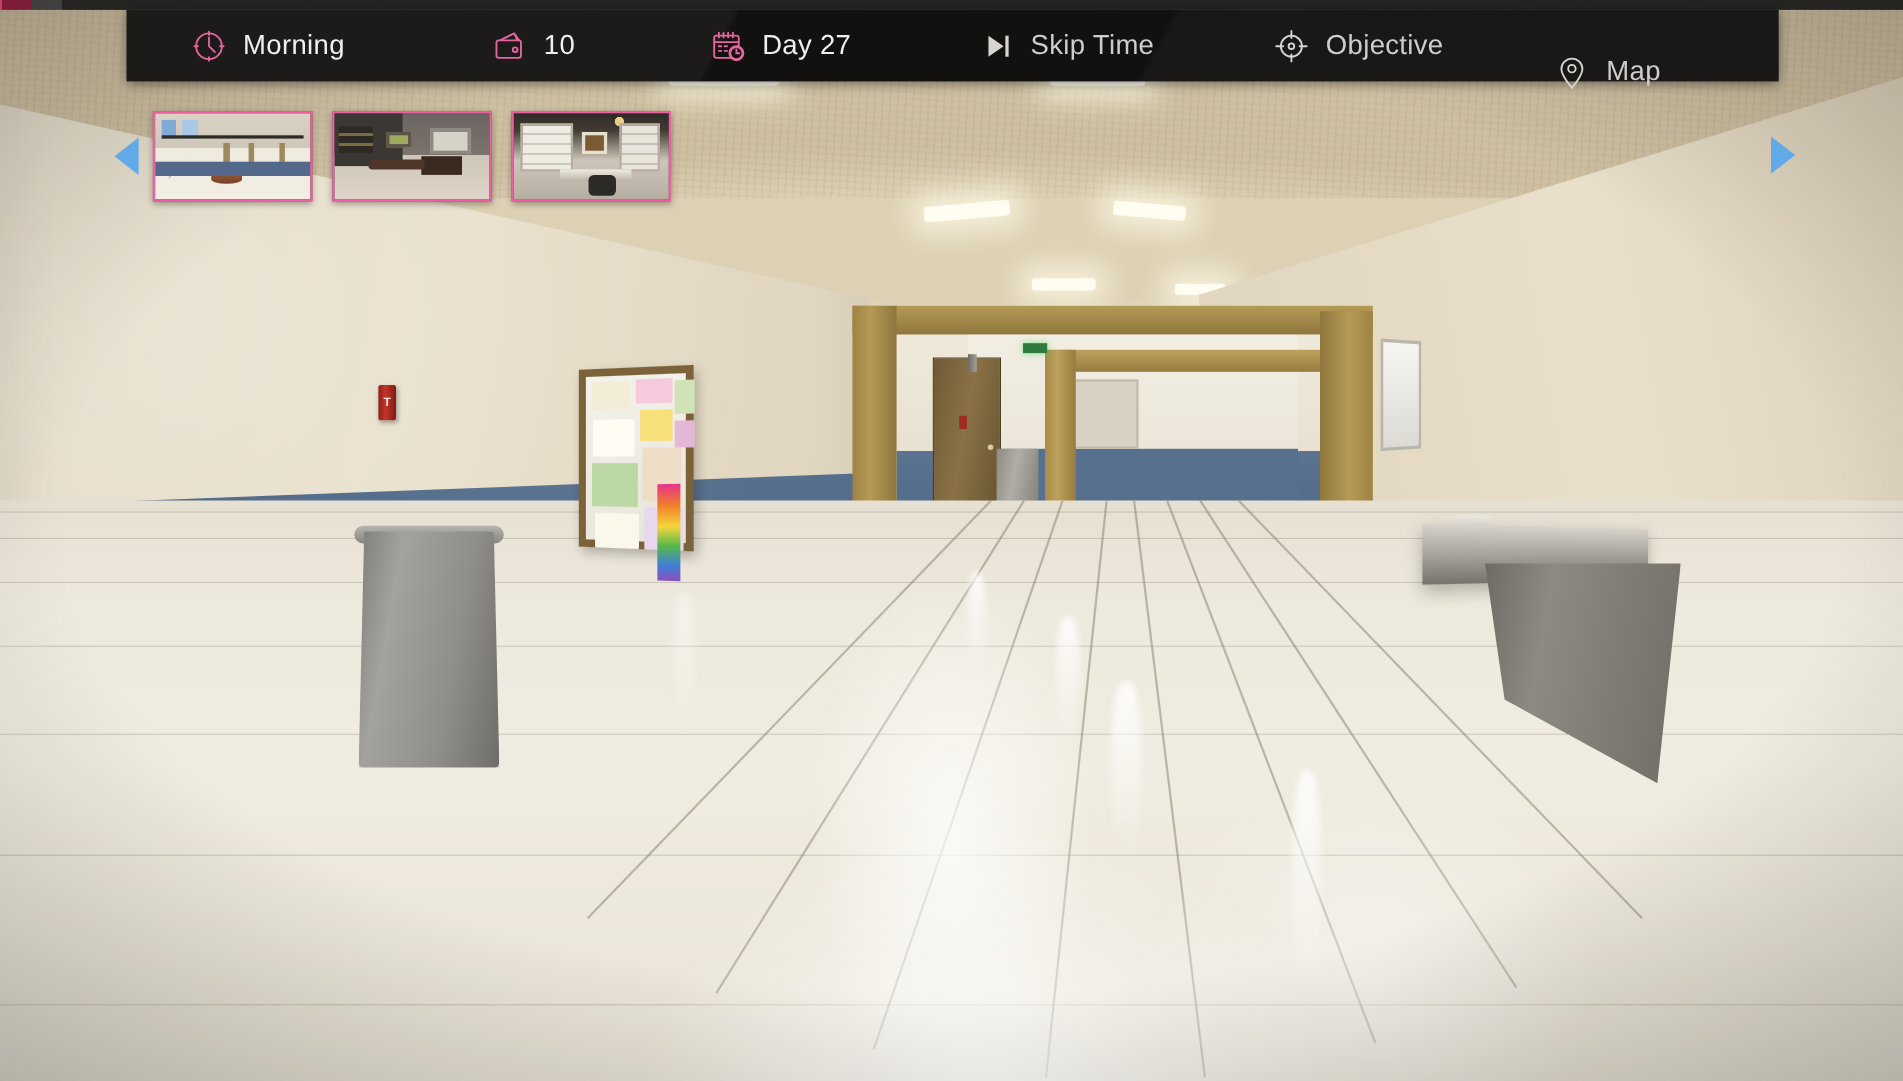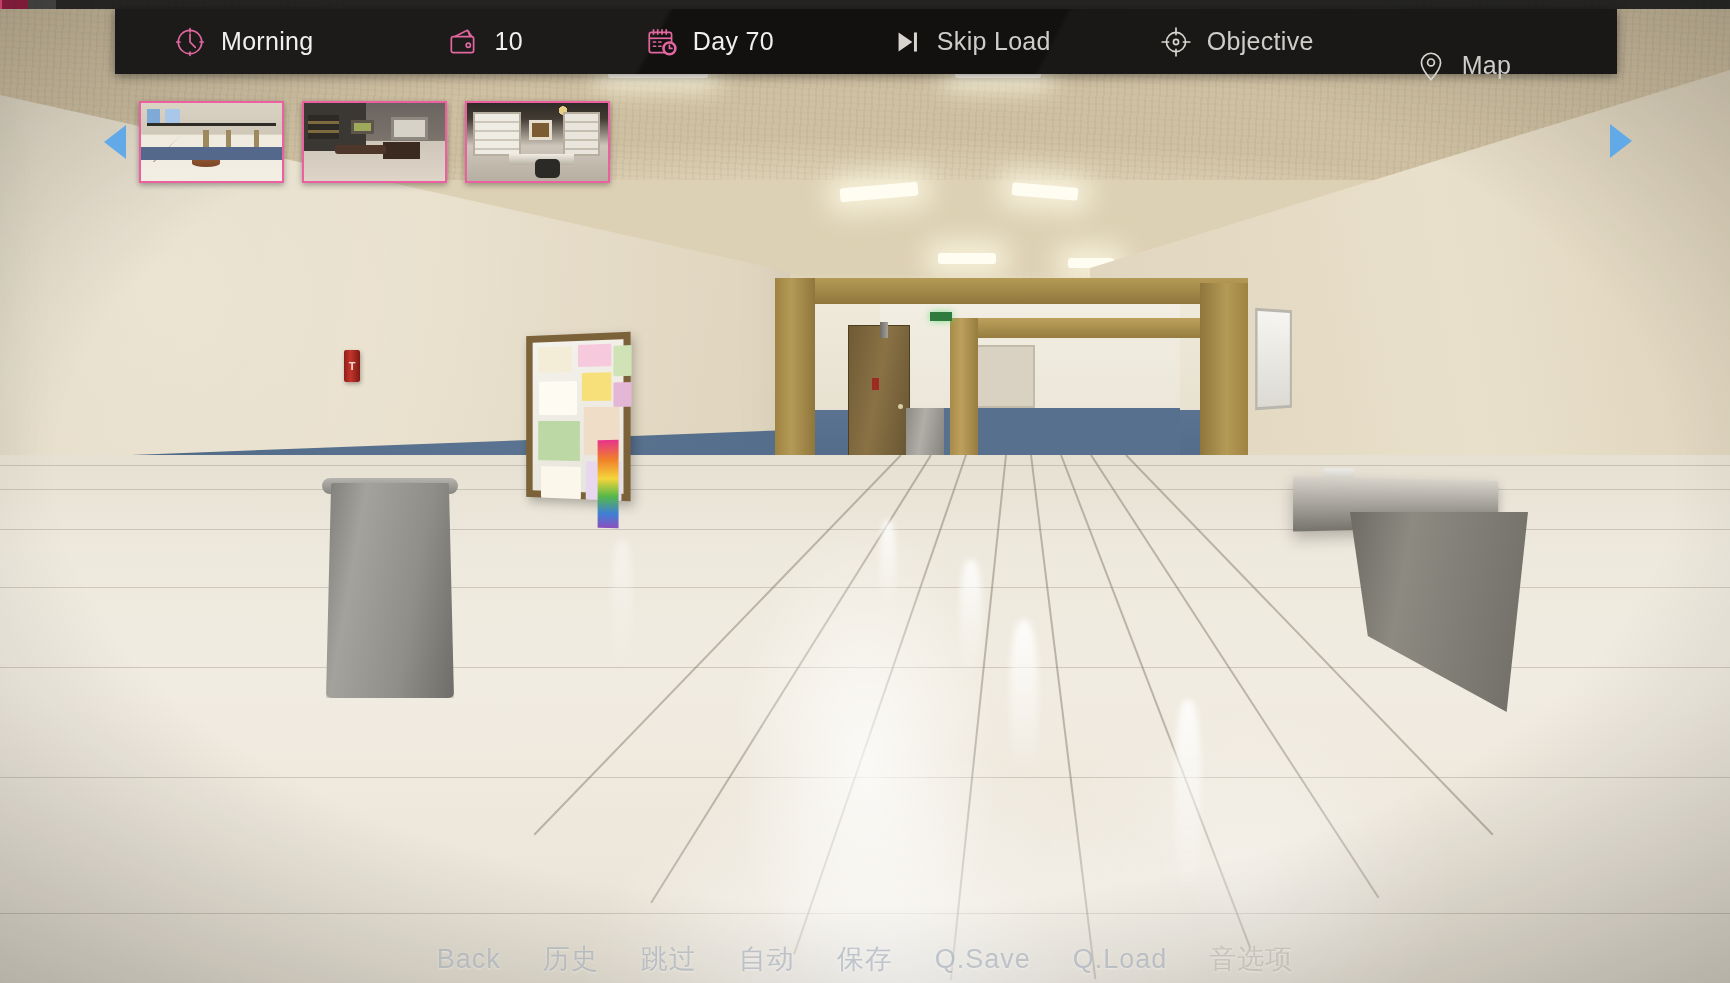--- a/index.html
+++ b/index.html
@@ -440,29 +440,29 @@
     <div class="hud-item i-calendar">
       <svg class="hud-ico" viewBox="0 0 32 32" fill="none" stroke="#e2679f" stroke-width="1.6">
         <rect x="4" y="7" width="21" height="19" rx="2"></rect>
         <path d="M4 12.5h21"></path>
         <path d="M8 4.5v4M12 4.5v4M16 4.5v4M20 4.5v4" stroke-linecap="round"></path>
         <path d="M8 16h2M13 16h2M8 20h2M13 20h2" stroke-linecap="round"></path>
         <circle cx="23" cy="22" r="6" fill="#121110"></circle>
         <circle cx="23" cy="22" r="5.2"></circle>
         <path d="M23 18.8V22h2.4" stroke-linecap="round"></path>
       </svg>
-      <span class="hud-label">Day 70</span>
+      <span class="hud-label">Day 27</span>
     </div>
 
     <div class="hud-item i-skip">
       <svg class="hud-ico" viewBox="0 0 32 32">
         <path d="M9 7 L22 16 L9 25 Z" fill="#d8d5d0"></path>
         <rect x="23.5" y="7" width="2.8" height="18" fill="#d8d5d0"></rect>
       </svg>
-      <span class="hud-label dim">Skip Load</span>
+      <span class="hud-label dim">Skip Time</span>
     </div>
 
     <div class="hud-item i-obj">
       <svg class="hud-ico" viewBox="0 0 32 32" fill="none" stroke="#d8d5d0" stroke-width="1.6">
         <circle cx="16" cy="16" r="9"></circle>
         <circle cx="16" cy="16" r="2.4"></circle>
         <path d="M16 3v6M16 23v6M3 16h6M23 16h6" stroke-linecap="round"></path>
       </svg>
       <span class="hud-label dim">Objective</span>
     </div>
@@ -508,24 +508,14 @@
         <div class="t3-chand"></div>
         <div class="t3-shelves"></div>
         <div class="t3-shelves2"></div>
         <div class="t3-frame"></div>
         <div class="t3-desk"></div>
         <div class="t3-chair"></div>
       </div>
     </div>
   </div>
 
-  <div class="bottombar">
-    <span class="bm-item">Back</span>
-    <span class="bm-item">历史</span>
-    <span class="bm-item">跳过</span>
-    <span class="bm-item">自动</span>
-    <span class="bm-item">保存</span>
-    <span class="bm-item">Q.Save</span>
-    <span class="bm-item">Q.Load</span>
-    <span class="bm-item faint">音选项</span>
-  </div>
 
 </div>
 
 </body></html>

